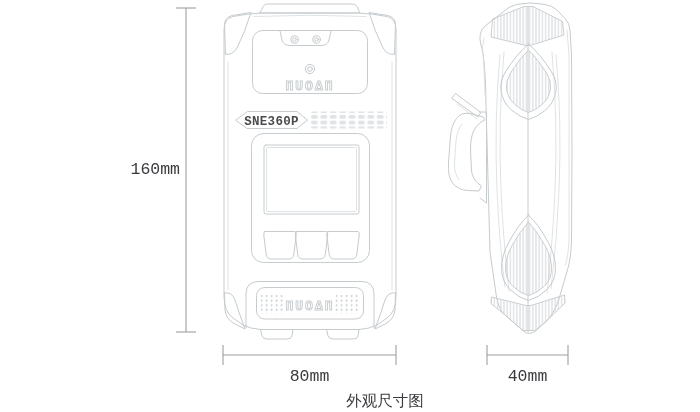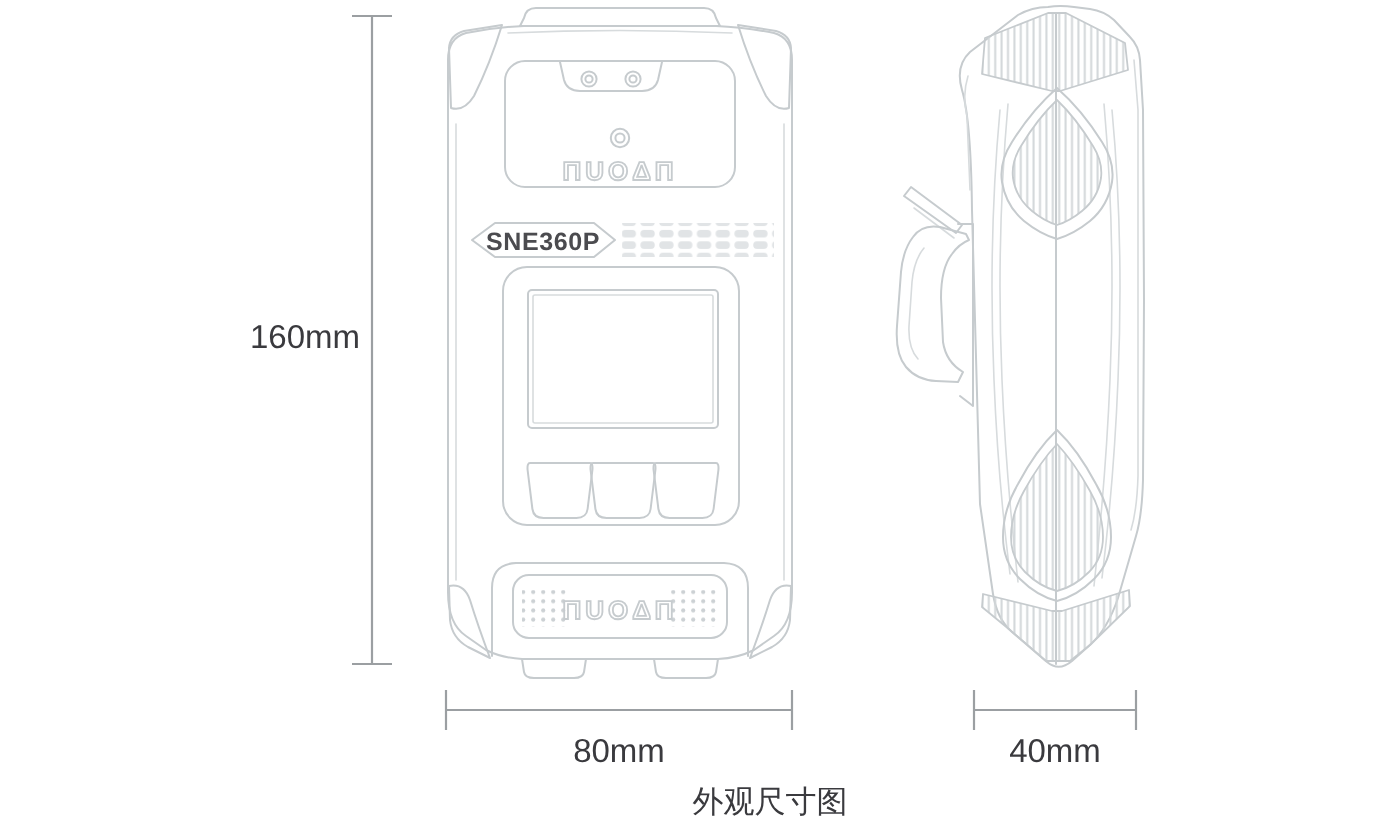--- a/index.html
+++ b/index.html
@@ -1,18 +1,18 @@
 <!DOCTYPE html>
 <html style="--c-line: #c6cbce; --c-line_soft: #d7dbdd; --c-hatch: #d2d6d9; --c-dim_line: #9b9fa2; --c-text: #3a3a3e; --c-model_text: #4b4b4f;"><head>
 <meta charset="utf-8">
 <style>
   html,body { margin:0; padding:0; background:#ffffff; }
   .stage {
     position:relative; width:700px; height:412px; background:#ffffff;
-    font-family:Liberation Sans, sans-serif; overflow:hidden;
+    font-family:Liberation Mono, monospace; overflow:hidden;
   }
   svg { display:block; }
   .ln      { fill:none; stroke:var(--c-line,#c6cbce); stroke-width:1; stroke-linecap:round; stroke-linejoin:round; }
   .ln-soft { fill:none; stroke:var(--c-line_soft,#d7dbdd); stroke-width:.8; stroke-linecap:round; stroke-linejoin:round; }
   .hatch   { fill:url(#vstripes); stroke:var(--c-line,#c6cbce); stroke-width:.9; stroke-linejoin:round; }
   .fill-vents { fill:url(#vents); stroke:none; }
   .fill-dots  { fill:url(#dots); stroke:none; }
   .dim     { fill:none; stroke:var(--c-dim_line,#9b9fa2); stroke-width:1.1; }
   .dim-text    { fill:var(--c-text,#3a3a3e); font-size:16.5px; }
   .caption-text{ fill:var(--c-text,#3a3a3e); font-size:15.5px; font-weight:500; }

